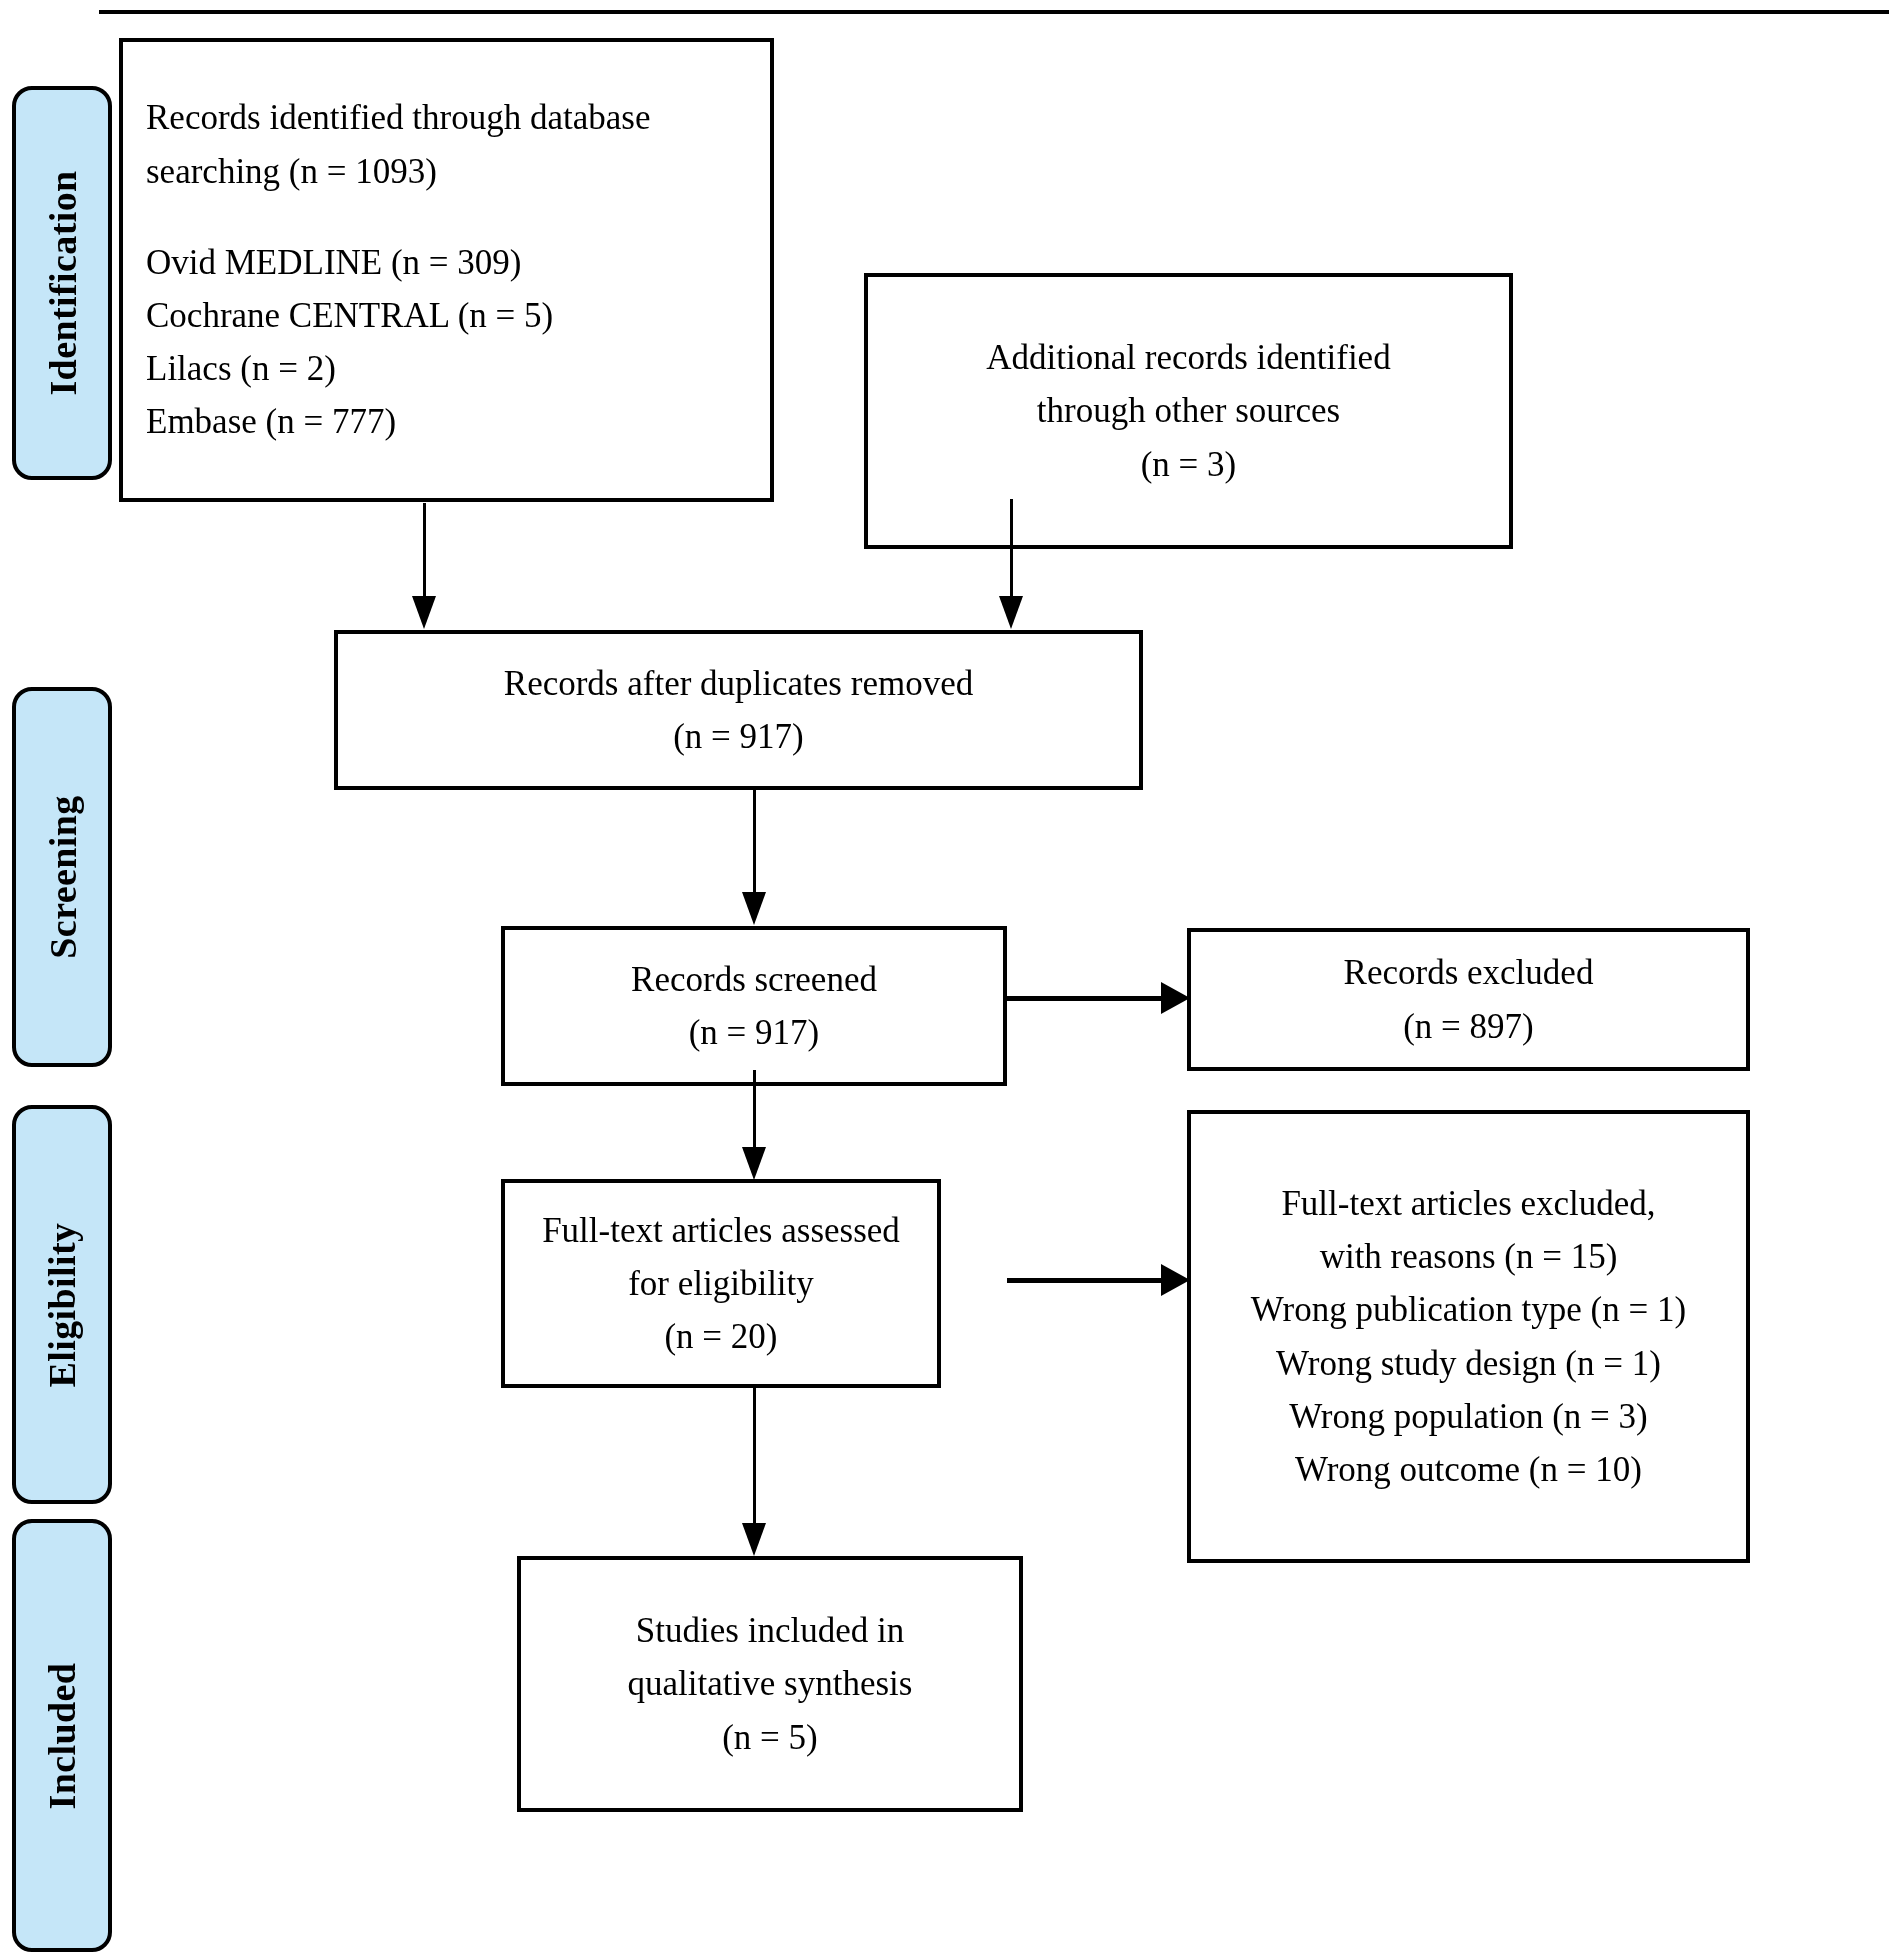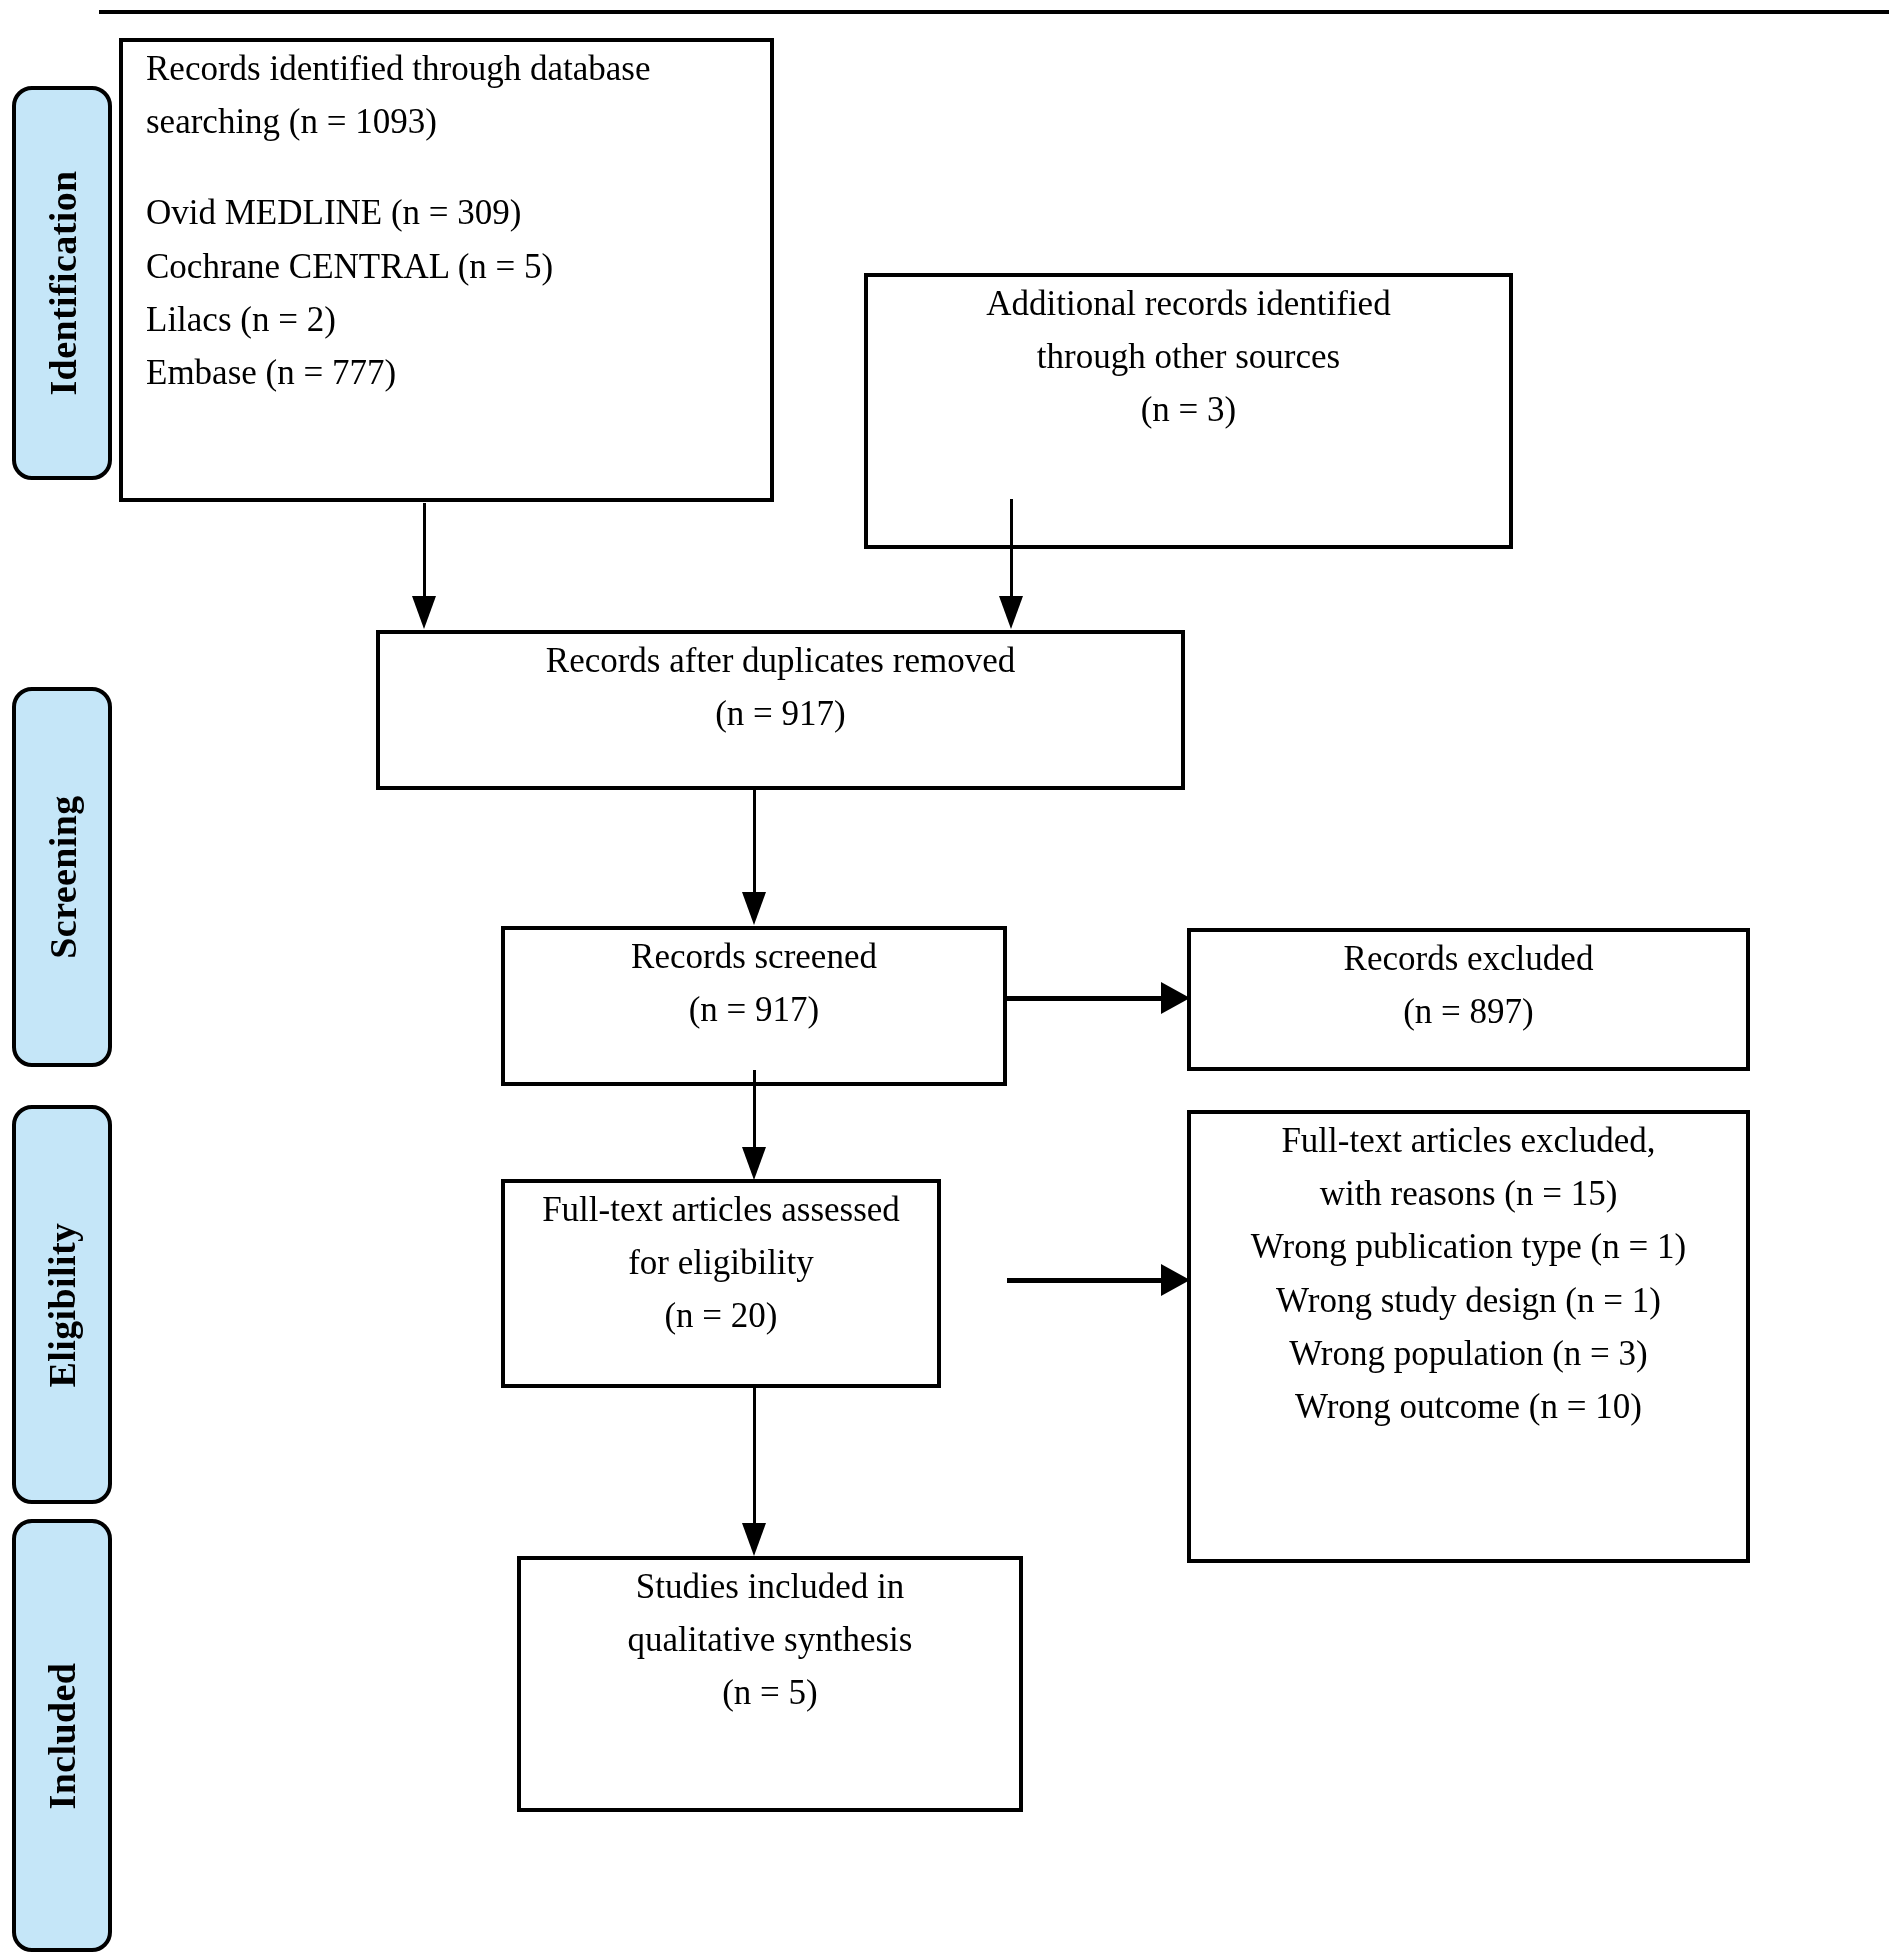--- a/index.html
+++ b/index.html
@@ -52,20 +52,21 @@
   }
 
   
   .flow-box {
     position: absolute;
     background: #ffffff;
     border: 4px solid #000000;
     box-sizing: border-box;
     display: flex;
     flex-direction: column;
+    justify-content: center;
   }
   .flow-box .line {
     font-size: 35px;
     line-height: 1.52;
     white-space: nowrap;
   }
   .flow-box.center .line { text-align: center; }
   .flow-box.left   .line { text-align: left; }
   .flow-box .spacer { height: 38px; }
 
@@ -129,21 +130,21 @@
     <div class="line">Lilacs (n = 2)</div>
     <div class="line">Embase (n = 777)</div>
   </div>
 
   <div class="flow-box center" style="left:864px; top:273px; width:649px; height:276px;">
     <div class="line">Additional records identified</div>
     <div class="line">through other sources</div>
     <div class="line">(n = 3)</div>
   </div>
 
-  <div class="flow-box center" style="left:334px; top:630px; width:809px; height:160px;margin-left:42px;">
+  <div class="flow-box center" style="left:334px; top:630px; width:809px; height:160px;">
     <div class="line">Records after duplicates removed</div>
     <div class="line">(n = 917)</div>
   </div>
 
   <div class="flow-box center" style="left:501px; top:926px; width:506px; height:160px;">
     <div class="line">Records screened</div>
     <div class="line">(n = 917)</div>
   </div>
 
   <div class="flow-box center" style="left:1187px; top:928px; width:563px; height:143px;">

